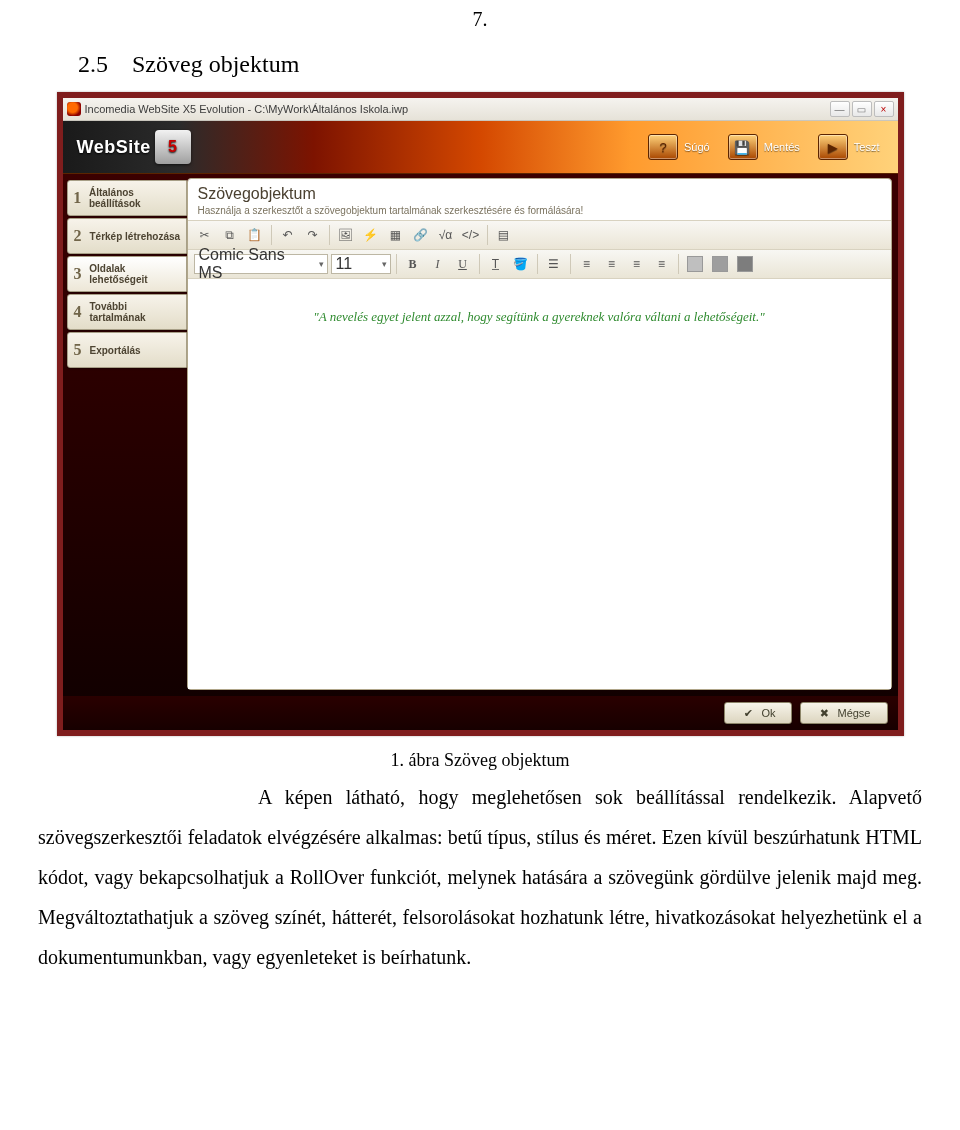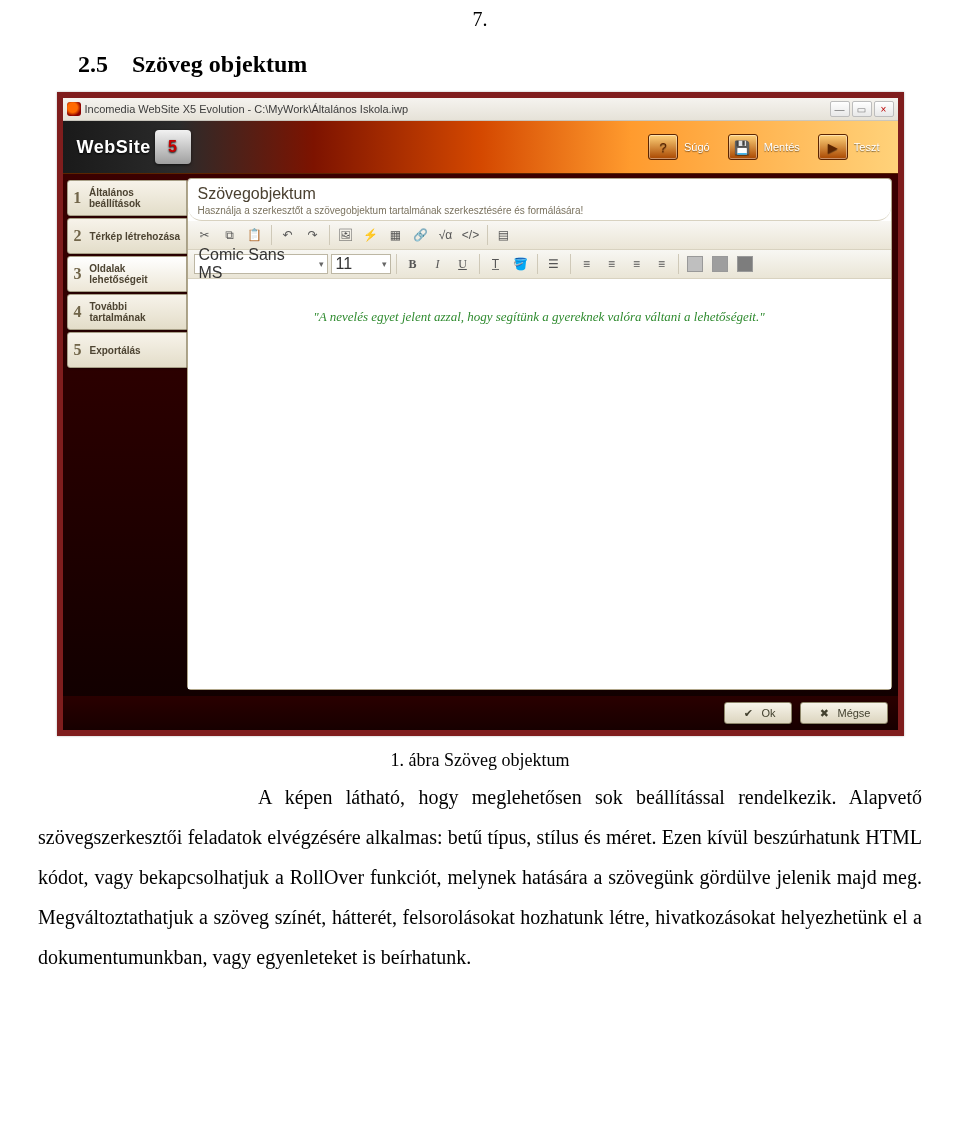--- a/index.html
+++ b/index.html
@@ -12,21 +12,21 @@
   .page {
     padding: 0 30px 30px 30px;
   }
   .page-number {
     text-align: center;
     font-size: 20px;
     margin: 8px 0 20px 0;
   }
   .section-title {
     font-size: 24px;
-    font-weight: bold;
+    font-weight: normal;
     margin: 0 0 14px 48px;
   }
   
   .app-window {
     width: 835px;
     margin: 0 auto;
     border: 6px solid #7f1d1d;
     background: #000000;
     font-family: Tahoma, Verdana, sans-serif;
     font-size: 11px;
@@ -129,21 +129,20 @@
     flex: 1;
     background: #fff;
     border: 1px solid #b0a68a;
     border-radius: 4px;
     margin: 4px 6px 0 0;
     display: flex; flex-direction: column;
   }
   .panelhead {
     padding: 6px 10px 4px 10px;
     border-bottom: 1px solid #d8d2c0;
-    border-radius: 14px;
   }
   .panelhead h2 {
     margin: 0; font-size: 16px; font-weight: normal; color: #4a4030;
     font-family: "Trebuchet MS", Tahoma, sans-serif;
   }
   .panelhead .sub { font-size: 10px; color: #7a725e; margin-top: 2px; }
   
   .tbar {
     display: flex; align-items: center; gap: 3px;
     padding: 3px 6px;

